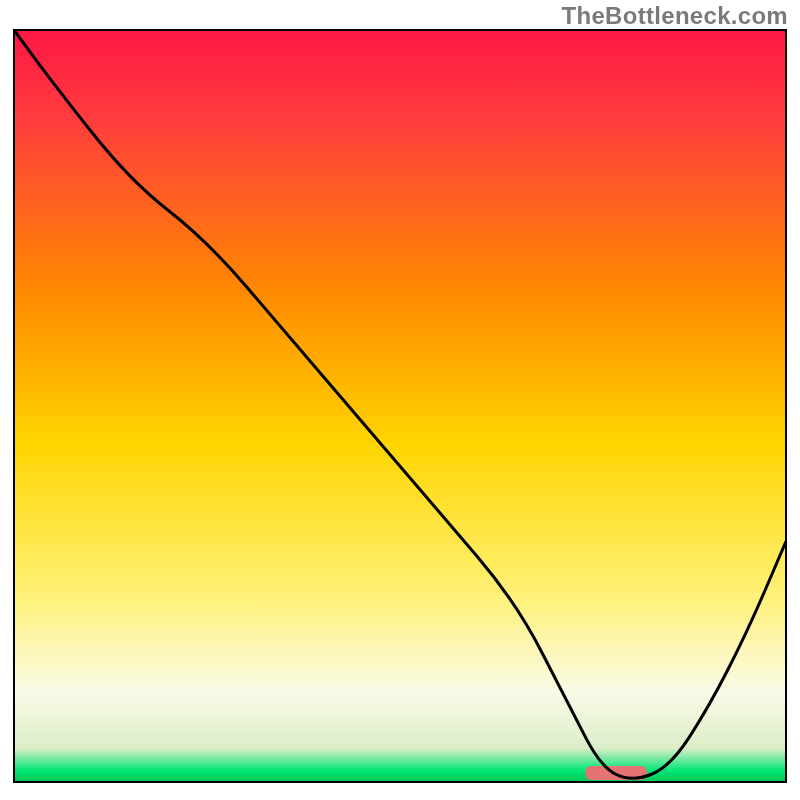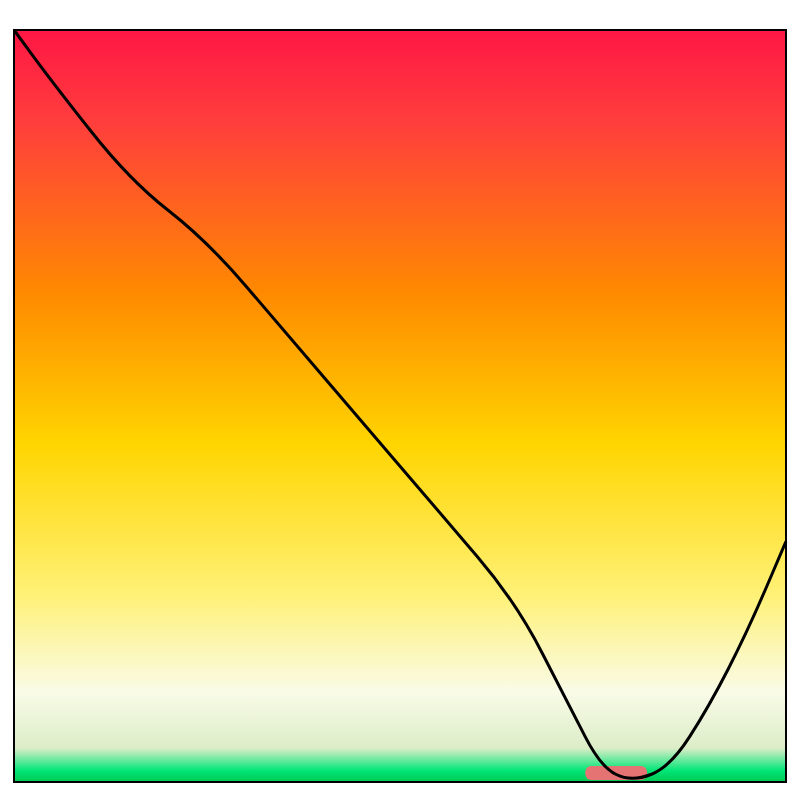--- a/index.html
+++ b/index.html
@@ -27,20 +27,21 @@
     pointer-events: none;
   }
   svg {
     display: block;
   }
 </style>
 </head>
 <body>
 
 <div class="stage">
+  <div class="watermark">TheBottleneck.com</div>
 
   <svg id="chart-svg" width="800" height="800">
     <defs>
       <linearGradient id="bg-grad" x1="0" y1="0" x2="0" y2="1">
           <stop offset="0.00%" stop-color="#ff1744"></stop>
           <stop offset="12.00%" stop-color="#ff3d3d"></stop>
           <stop offset="35.00%" stop-color="#ff8a00"></stop>
           <stop offset="55.00%" stop-color="#ffd500"></stop>
           <stop offset="75.00%" stop-color="#fff176"></stop>
           <stop offset="88.00%" stop-color="#f9fbe7"></stop>

